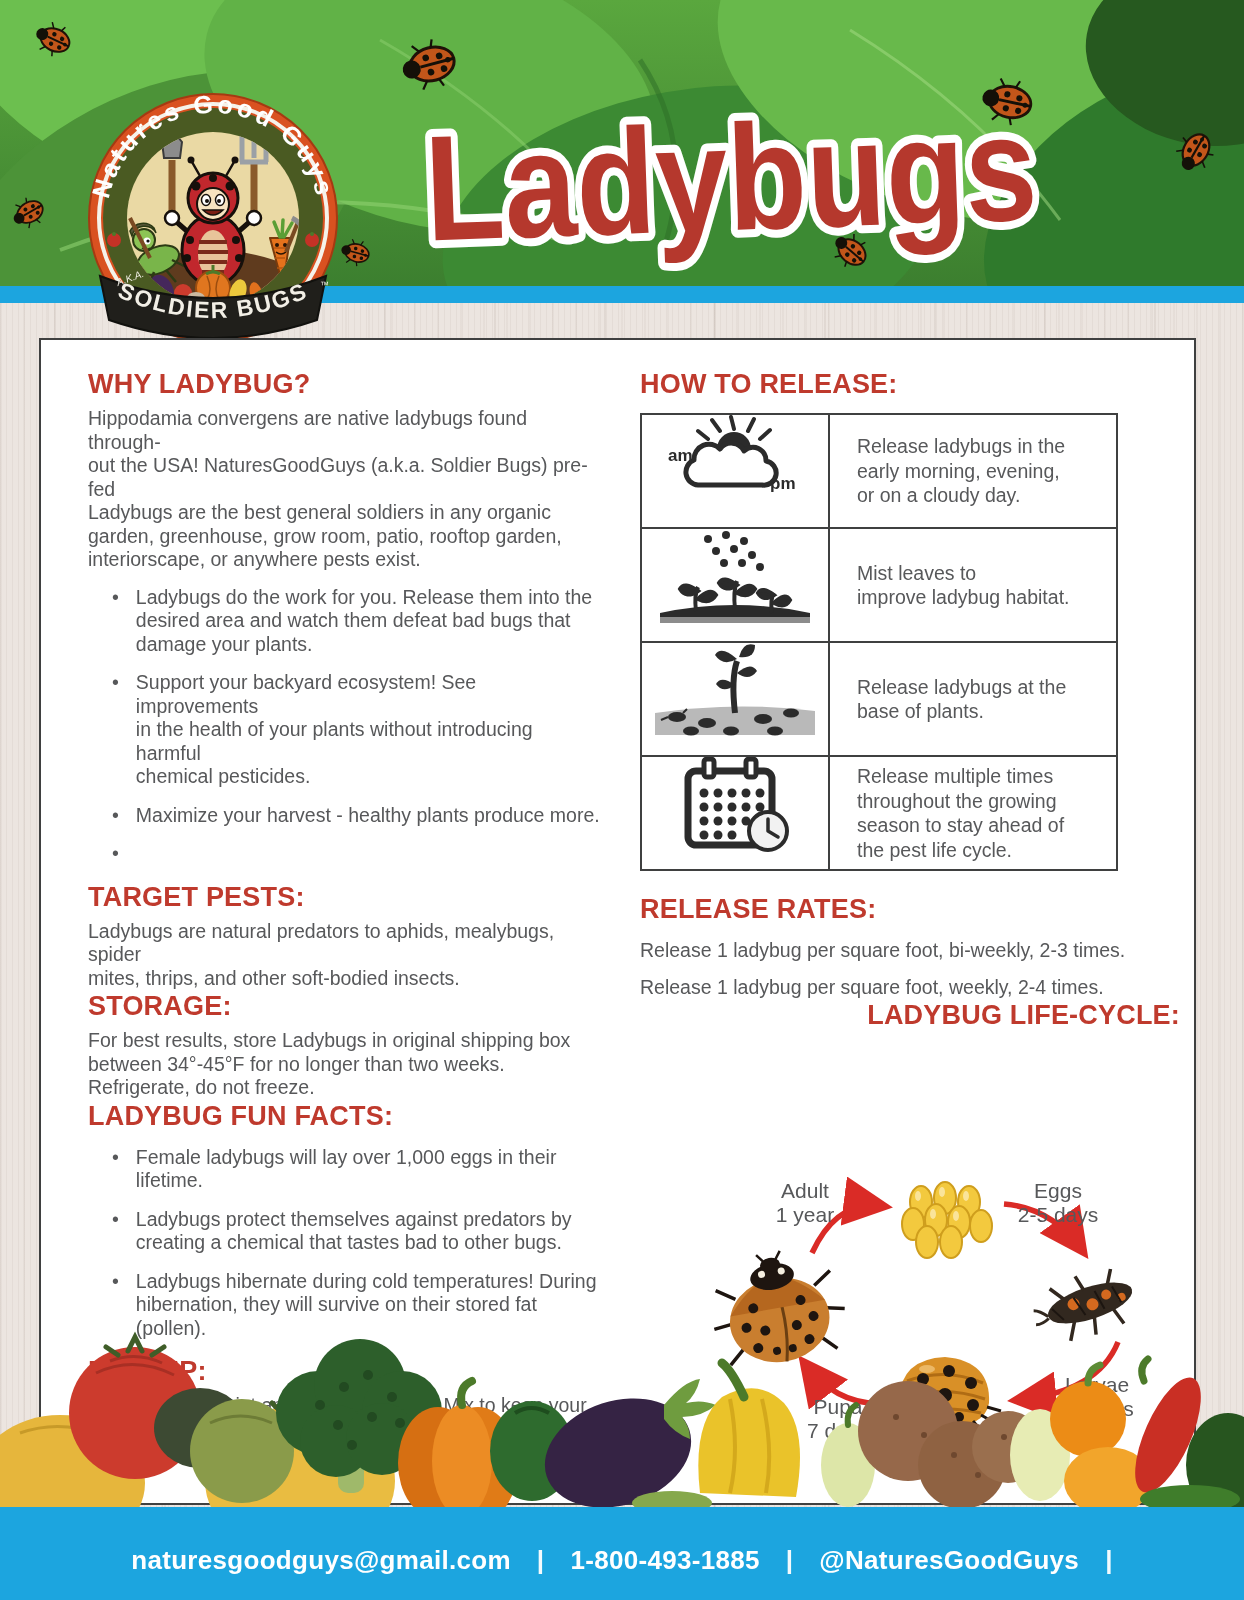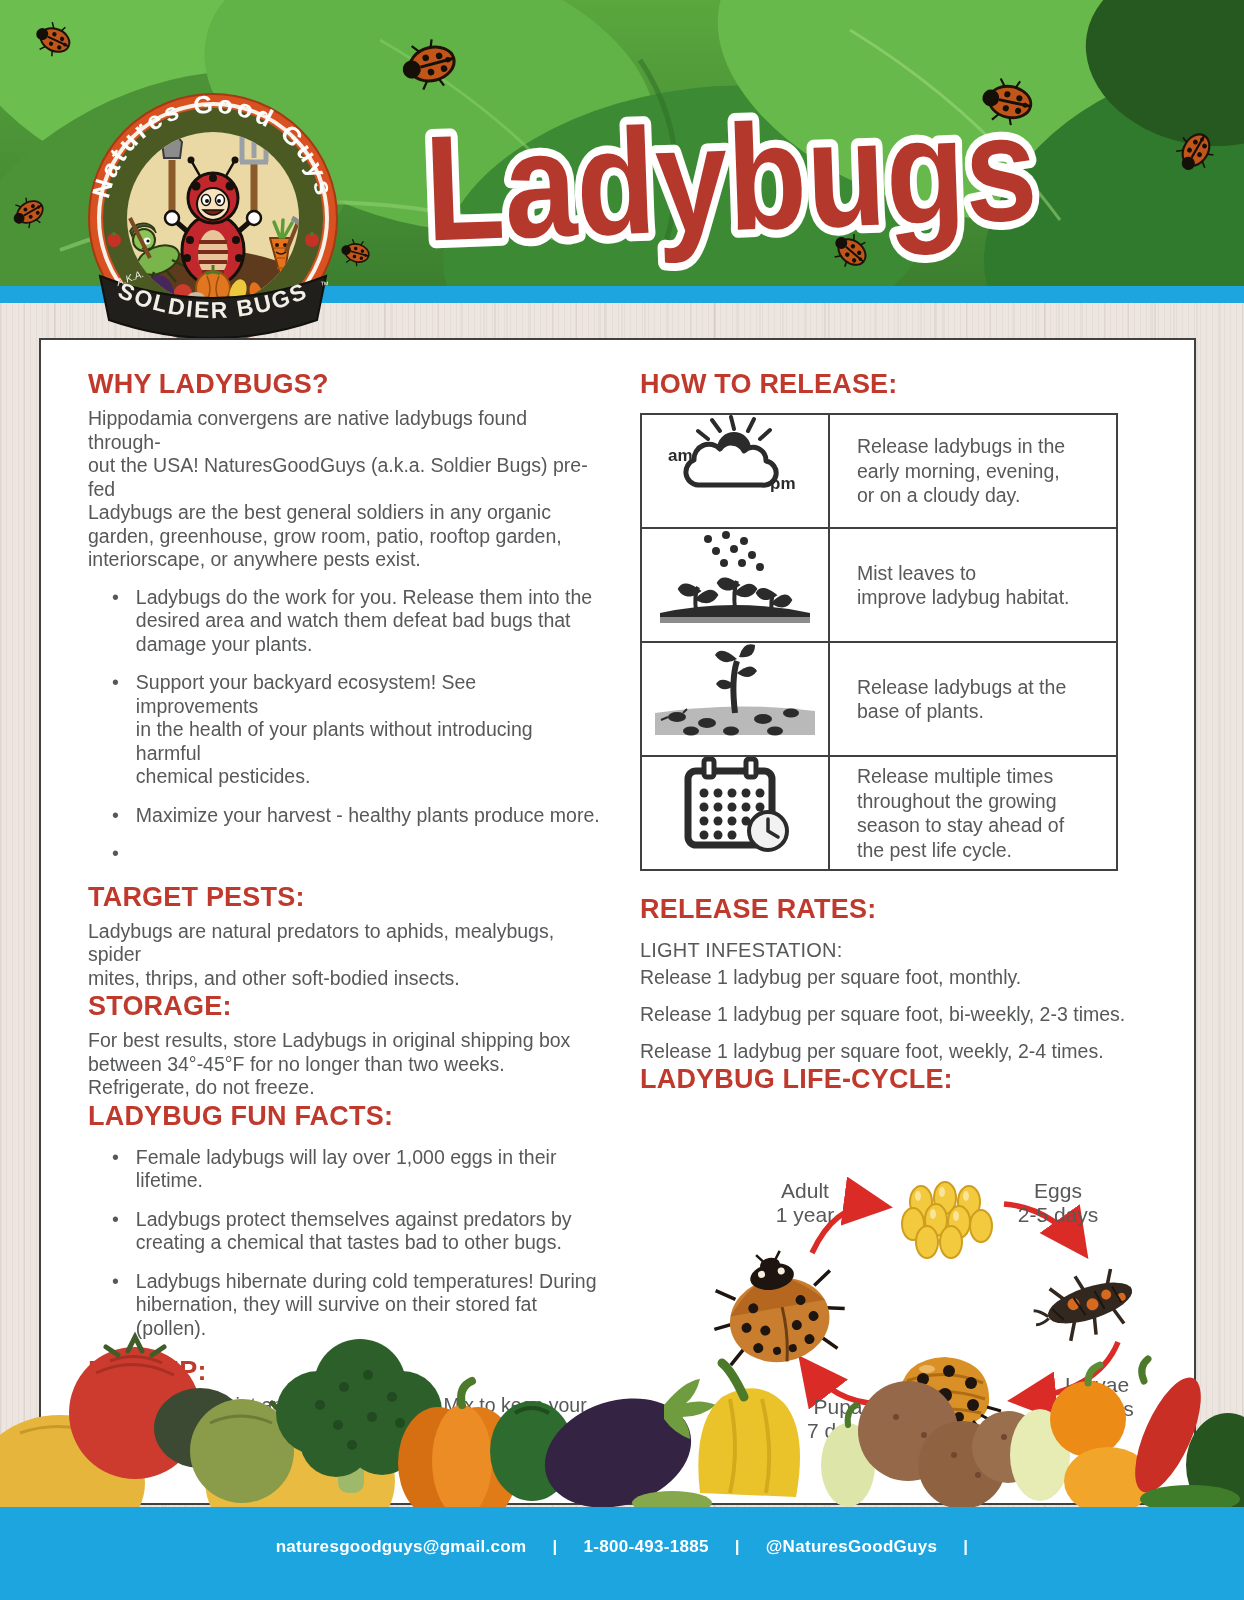--- a/index.html
+++ b/index.html
@@ -34,27 +34,27 @@
   .bullet-glyph{font-size:19.5px;line-height:23.5px;color:var(--gray);}
   .mt1{margin-top:15px}.mt2{margin-top:17px}.mt3{margin-top:19px}
   .release-table{width:474px;border:2px solid var(--border);margin-top:13px;}
   .rt-row{display:grid;grid-template-columns:188px 1fr;border-bottom:2px solid var(--border);height:112px;}
   .rt-row:last-child{border-bottom:none;}
   .icon-cell{display:flex;align-items:flex-start;justify-content:center;border-right:2px solid var(--border);}
   .text-cell{display:flex;align-items:center;padding-left:27px;font-size:19.5px;line-height:24.5px;color:var(--gray);white-space:pre-line;}
   .rate-item{margin-top:13px;}
   .rate-label{font-size:20px;line-height:24px;color:var(--gray);letter-spacing:.2px;}
   .rate-text{font-size:19.5px;line-height:24px;color:var(--gray);margin-top:3px;}
-  .lc-heading{margin-top:12px;}
+  .lc-heading{margin-top:12px;text-align:right;}
   .lifecycle-svg{position:absolute;left:0;top:0;width:1244px;height:1600px;pointer-events:none;}
   .veggies{position:absolute;left:0;top:1313px;width:1244px;height:196px;}
   .footer{
     position:absolute;left:0;top:1507px;width:1244px;height:93px;background:var(--blue);
-    color:#fff;font-weight:bold;font-size:17px;letter-spacing:.3px;
-    display:flex;justify-content:center;gap:26px;padding-top:30px;box-sizing:border-box;
+    color:#fff;font-weight:bold;font-size:26px;letter-spacing:.3px;
+    display:flex;justify-content:center;gap:26px;padding-top:38px;box-sizing:border-box;
   }
   .footer .sep{opacity:.95;}
 </style>
 </head>
 <body>
 
 <div class="page">
 
   <div class="header">
     <svg width="1244" height="286" viewBox="0 0 1244 286">
@@ -207,21 +207,21 @@
         </text>
         <text x="34" y="196" font-size="10" font-style="italic" fill="#f2efe6" transform="rotate(-20 34 196)">A.K.A.</text>
         <text x="236" y="198" font-size="9" fill="#f2efe6">™</text>
       </g>
     </svg>
   </div>
 
   <div class="card">
 
     <div class="col-left">
-      <h2 class="sec">WHY LADYBUGS?</h2>
+      <h2 class="sec">WHY LADYBUG?</h2>
       <div class="txt">Hippodamia convergens are native ladybugs found through-
 out the USA! NaturesGoodGuys (a.k.a. Soldier Bugs) pre-fed
 Ladybugs are the best general soldiers in any organic
 garden, greenhouse, grow room, patio, rooftop garden,
 interiorscape, or anywhere pests exist.</div>
       <div class="bullets">
         <div class="bullet-row">
           <span class="bullet-glyph">•</span>
           <div class="txt">Ladybugs do the work for you. Release them into the
 desired area and watch them defeat bad bugs that
@@ -386,24 +386,20 @@
           <div class="text-cell">Release multiple times
 throughout the growing
 season to stay ahead of
 the pest life cycle.</div>
         </div>
       </div>
 
       <h2 class="sec" style="margin-top:22px">RELEASE RATES:</h2>
       <div>
         <div class="rate-item">
-          <div class="rate-label">LIGHT INFESTATION:</div>
-          <div class="rate-text">Release 1 ladybug per square foot, monthly.</div>
-        </div>
-        <div class="rate-item">
           <div class="rate-text">Release 1 ladybug per square foot, bi-weekly, 2-3 times.</div>
         </div>
         <div class="rate-item">
           <div class="rate-text">Release 1 ladybug per square foot, weekly, 2-4 times.</div>
         </div>
       </div>
 
       <h2 class="sec lc-heading">LADYBUG LIFE-CYCLE:</h2>
     </div>
   </div>

